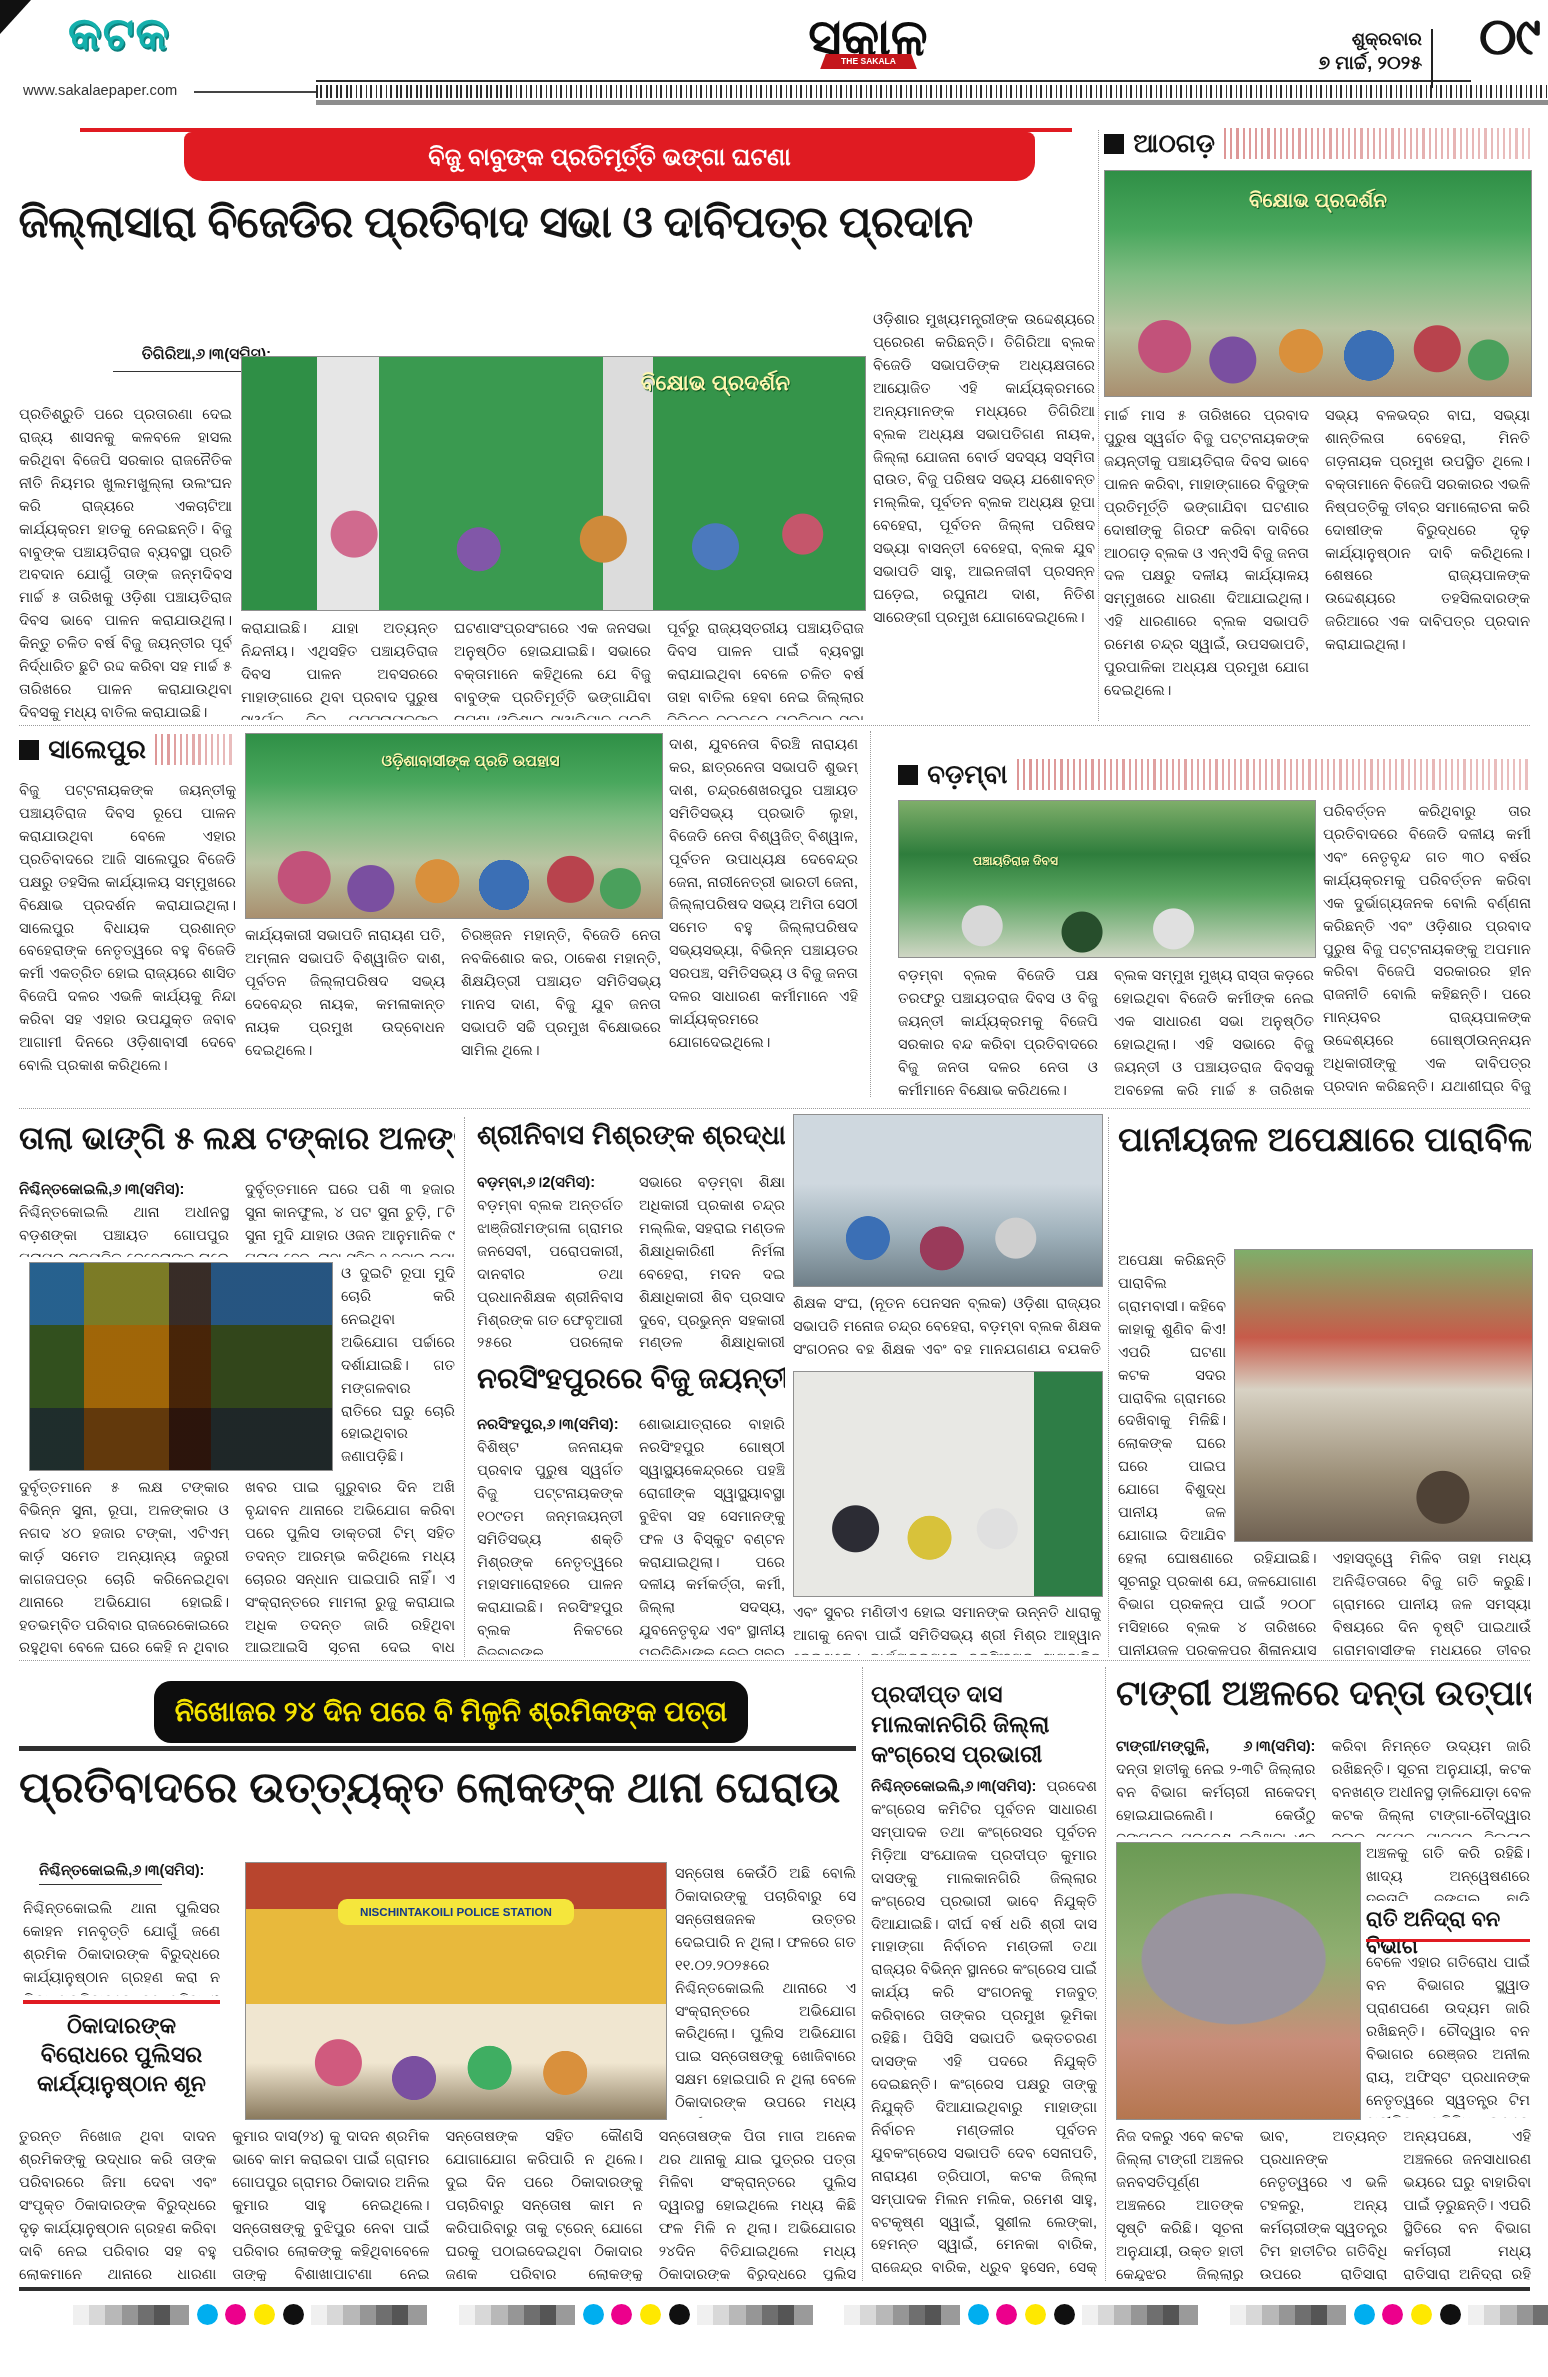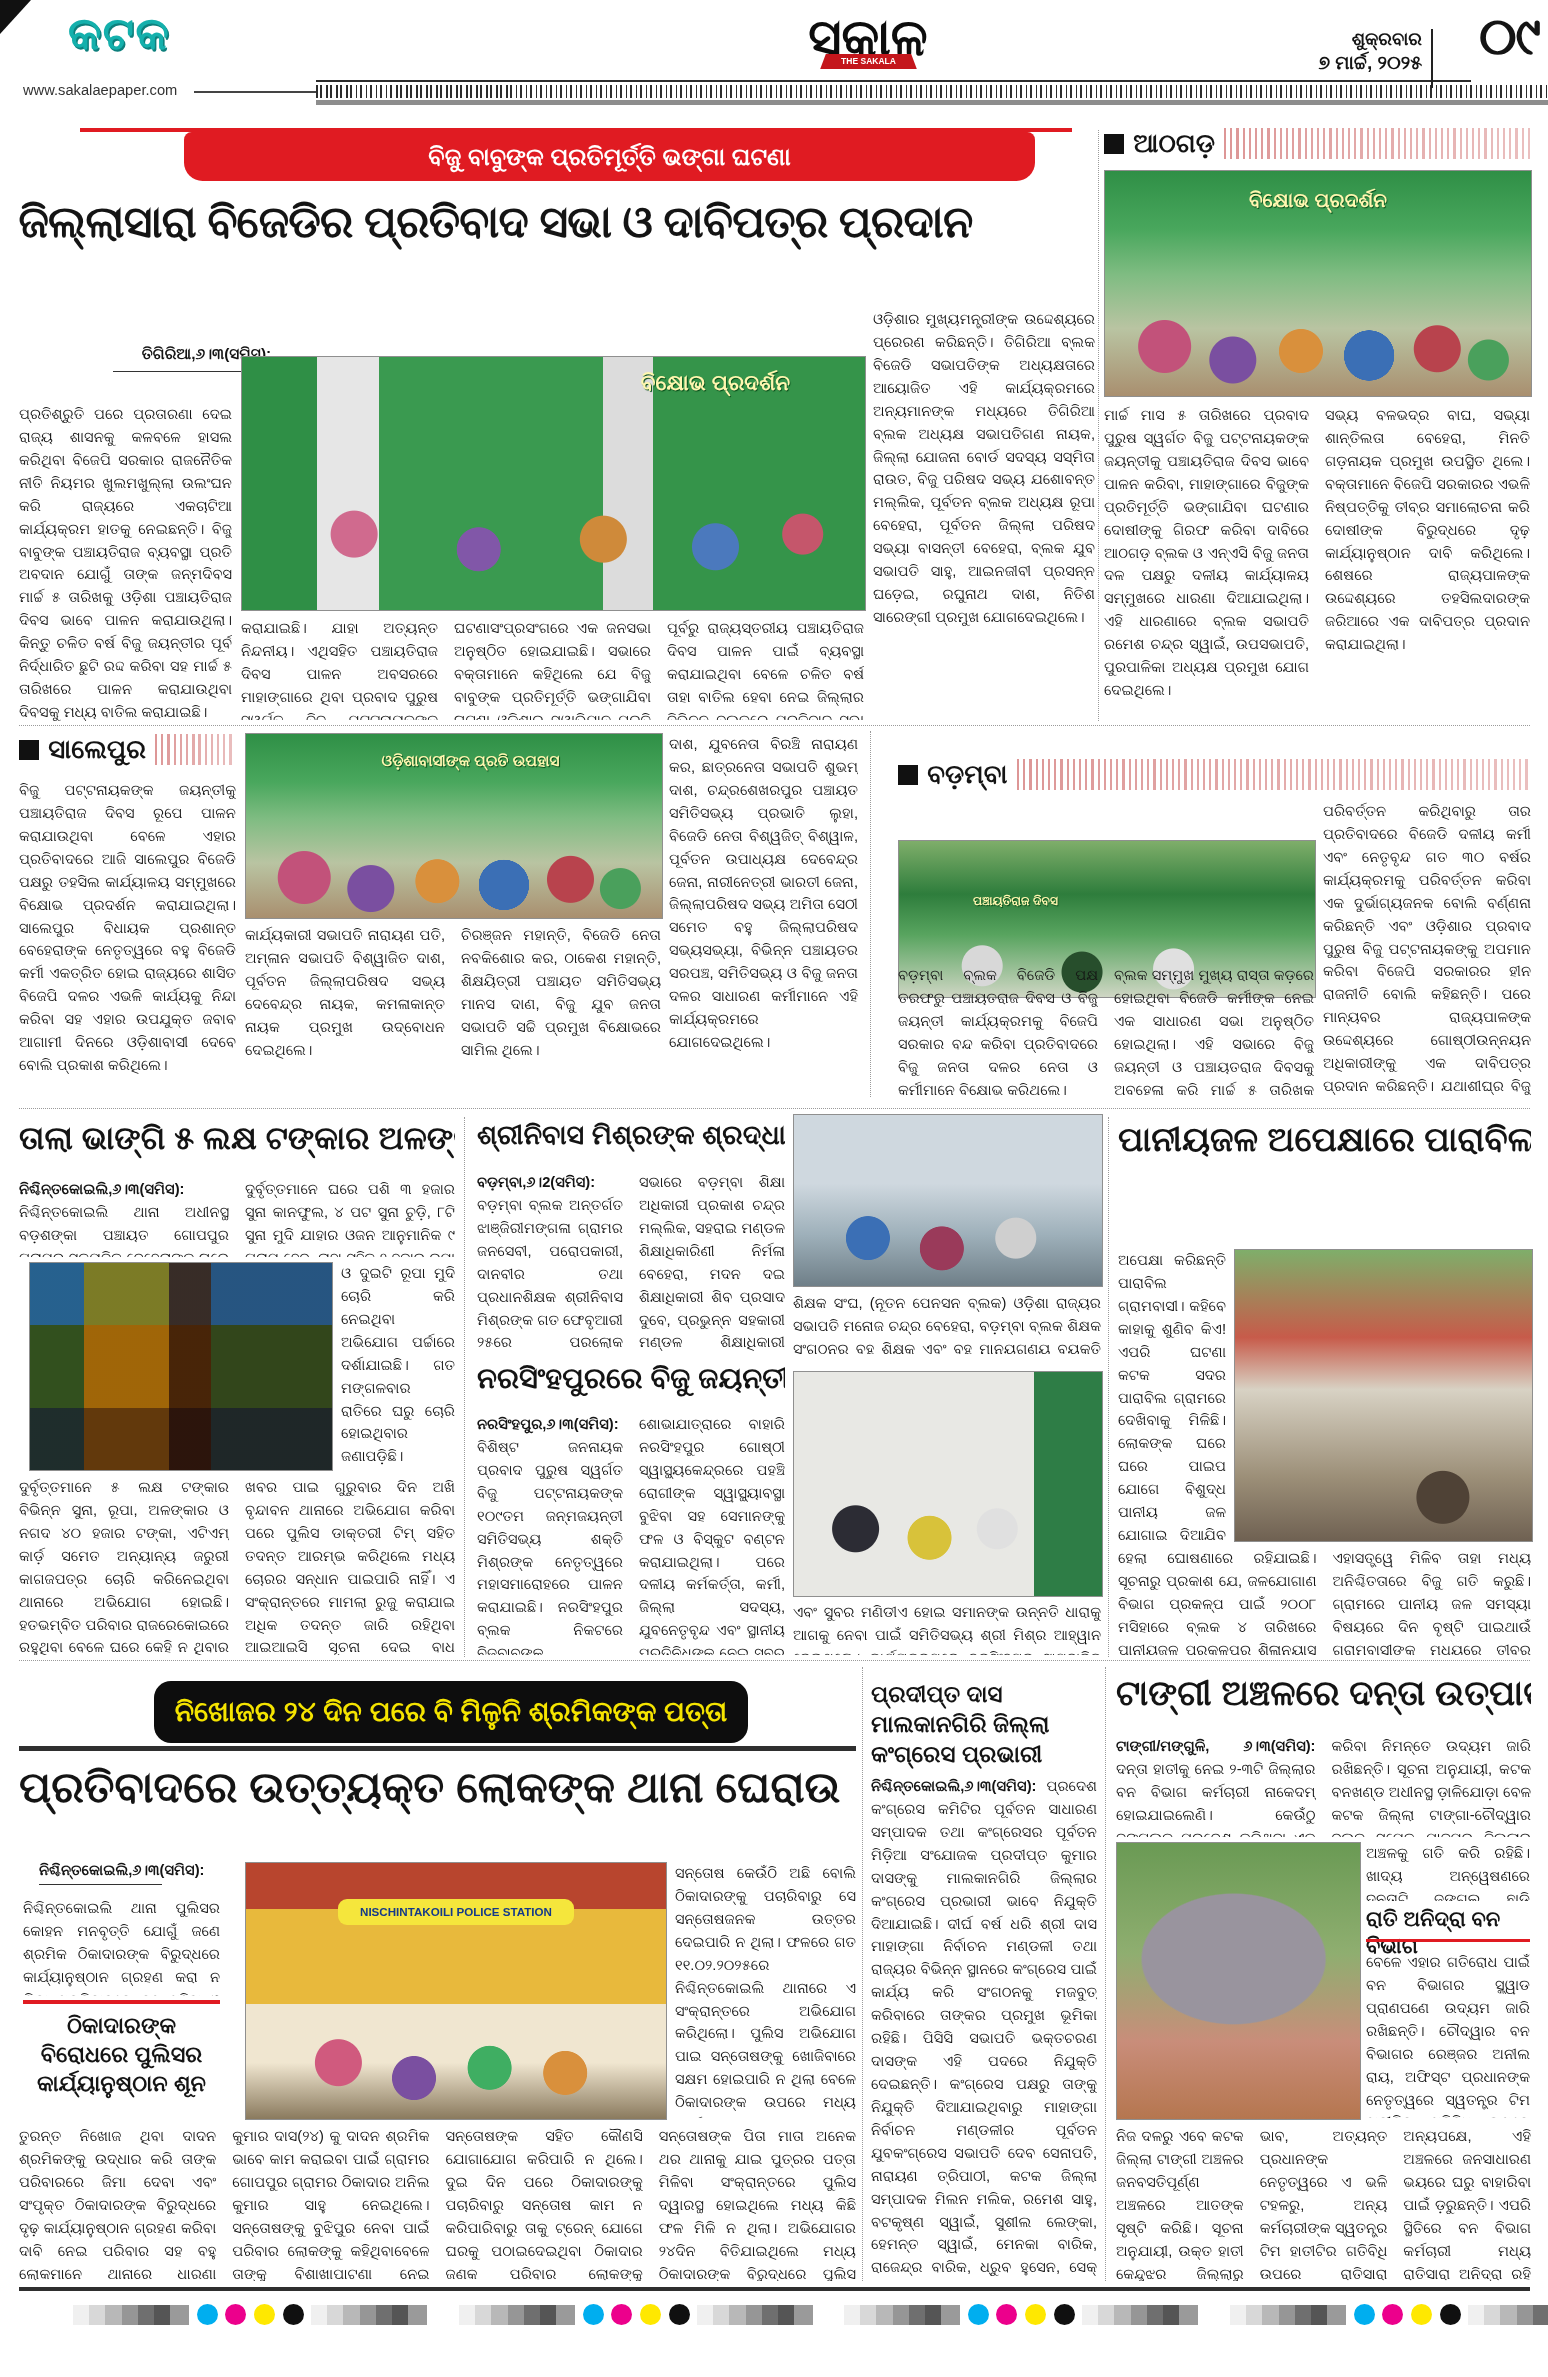--- a/index.html
+++ b/index.html
@@ -182,21 +182,21 @@
   </div>
   <div class="abs single" style="left:669px;top:733px;width:189px;height:362px;">ଦାଶ, ଯୁବନେତା ବିରଞ୍ଚି ନାରାୟଣ କର, ଛାତ୍ରନେତା ସଭାପତି ଶୁଭମ୍ ଦାଶ, ଚନ୍ଦ୍ରଶେଖରପୁର ପଞ୍ଚାୟତ ସମିତିସଭ୍ୟ ପ୍ରଭାତି ଲୁହା, ବିଜେଡି ନେତା ବିଶ୍ୱଜିତ୍ ବିଶ୍ୱାଳ, ପୂର୍ବତନ ଉପାଧ୍ୟକ୍ଷ ଦେବେନ୍ଦ୍ର ଜେନା, ନାରୀନେତ୍ରୀ ଭାରତୀ ଜେନା, ଜିଲ୍ଲାପରିଷଦ ସଭ୍ୟ ଅମିତା ସେଠୀ ସମେତ ବହୁ ଜିଲ୍ଲାପରିଷଦ ସଭ୍ୟସଭ୍ୟା, ବିଭିନ୍ନ ପଞ୍ଚାୟତର ସରପଞ୍ଚ, ସମିତିସଭ୍ୟ ଓ ବିଜୁ ଜନତା ଦଳର ସାଧାରଣ କର୍ମୀମାନେ ଏହି କାର୍ଯ୍ୟକ୍ରମରେ ଯୋଗଦେଇଥିଲେ।</div>
 
   <div class="abs vsep" style="left:870px;top:731px;height:366px;"></div>
 
   <div class="abs sec-head" style="left:898px;top:759px;width:632px;">
     <div class="sec-square"></div>
     <div class="sec-label">ବଡ଼ମ୍ବା</div>
     <div class="sec-stripes"></div>
   </div>
-  <div class="abs ph ph-placards" style="left:898px;top:800px;width:416px;height:156px;margin-top:40px;">
+  <div class="abs ph ph-placards" style="left:898px;top:800px;width:416px;height:156px;">
     <div class="pb" style="left:8%;top:34%;width:40%;font-size:12.3px;">ପଞ୍ଚାୟତିରାଜ ଦିବସ</div>
   </div>
   <div class="abs single" style="left:1323px;top:800px;width:208px;height:295px;">ପରିବର୍ତ୍ତନ କରିଥିବାରୁ ତାର ପ୍ରତିବାଦରେ ବିଜେଡି ଦଳୀୟ କର୍ମୀ ଏବଂ ନେତୃବୃନ୍ଦ ଗତ ୩୦ ବର୍ଷର କାର୍ଯ୍ୟକ୍ରମକୁ ପରିବର୍ତ୍ତନ କରିବା ଏକ ଦୁର୍ଭାଗ୍ୟଜନକ ବୋଲି ବର୍ଣ୍ଣନା କରିଛନ୍ତି ଏବଂ ଓଡ଼ିଶାର ପ୍ରବାଦ ପୁରୁଷ ବିଜୁ ପଟ୍ଟନାୟକଙ୍କୁ ଅପମାନ କରିବା ବିଜେପି ସରକାରର ହୀନ ରାଜନୀତି ବୋଲି କହିଛନ୍ତି। ପରେ ମାନ୍ୟବର ରାଜ୍ୟପାଳଙ୍କ ଉଦ୍ଦେଶ୍ୟରେ ଗୋଷ୍ଠୀଉନ୍ନୟନ ଅଧିକାରୀଙ୍କୁ ଏକ ଦାବିପତ୍ର ପ୍ରଦାନ କରିଛନ୍ତି। ଯଥାଶୀଘ୍ର ବିଜୁ ଜୟନ୍ତୀ ଓ ଆଉଥରେ ଦିବସକୁ ମାର୍ଚ୍ଚ ୫ ତାରିଖ କରାଯାଉ ବୋଲି କାର୍ଯ୍ୟକ୍ରମ ଦାବିପତ୍ର ଗୁରୁତ୍ୱ ଦିଆଯାଇଥିଲା।</div>
   <div class="abs body-cols" style="left:898px;top:964px;width:416px;height:131px;">
     <div class="bcol">ବଡ଼ମ୍ବା ବ୍ଲକ ବିଜେଡି ପକ୍ଷ ତରଫରୁ ପଞ୍ଚାୟତରାଜ ଦିବସ ଓ ବିଜୁ ଜୟନ୍ତୀ କାର୍ଯ୍ୟକ୍ରମକୁ ବିଜେପି ସରକାର ବନ୍ଦ କରିବା ପ୍ରତିବାଦରେ ବିଜୁ ଜନତା ଦଳର ନେତା ଓ କର୍ମୀମାନେ ବିକ୍ଷୋଭ କରିଥିଲେ।</div>
     <div class="bcol">ବ୍ଲକ ସମ୍ମୁଖ ମୁଖ୍ୟ ରାସ୍ତା କଡ଼ରେ ହୋଇଥିବା ବିଜେଡି କର୍ମୀଙ୍କ ନେଇ ଏକ ସାଧାରଣ ସଭା ଅନୁଷ୍ଠିତ ହୋଇଥିଲା। ଏହି ସଭାରେ ବିଜୁ ଜୟନ୍ତୀ ଓ ପଞ୍ଚାୟତରାଜ ଦିବସକୁ ଅବହେଳା କରି ମାର୍ଚ୍ଚ ୫ ତାରିଖକୁ ଏପ୍ରିଲ ୨୪କୁ ଘୁଞ୍ଚାଇବା ପ୍ରତିବାଦ କରାଯାଇଥିଲା।</div>
   </div>
 
   <div class="abs hsep" style="left:19px;top:1108px;width:1511px;"></div>
 

